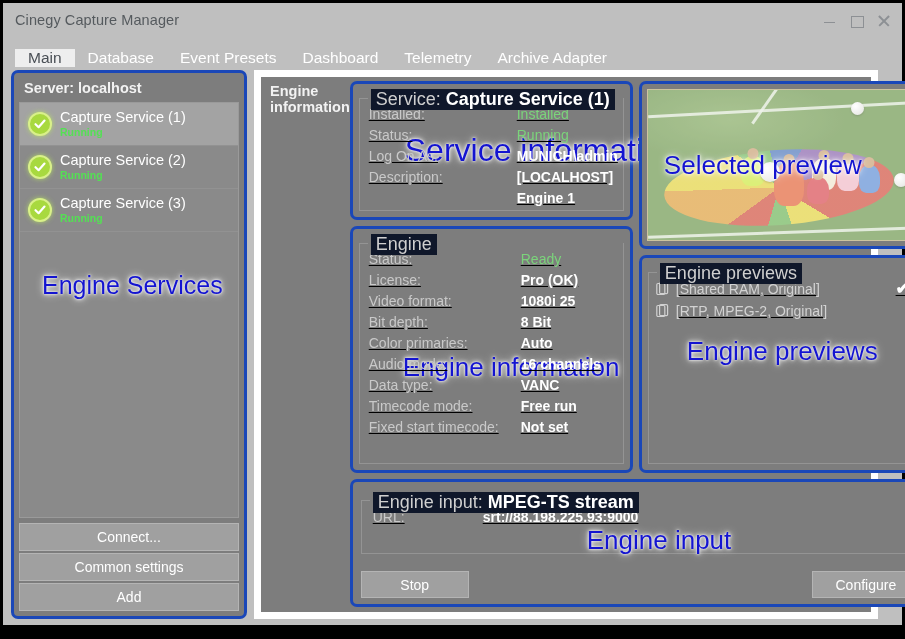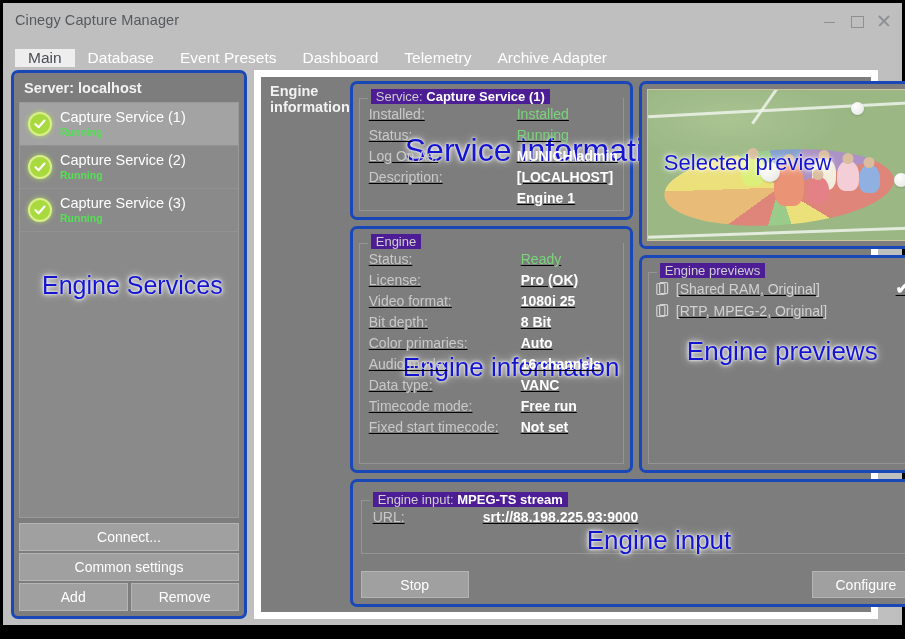--- a/index.html
+++ b/index.html
@@ -196,23 +196,23 @@
     border-top: none;
     pointer-events: none;
   }
   .grp-inner::before, .grp-inner::after {
     content: ""; position: absolute; top: 0; height: 1px; background: #949494;
   }
   .grp-inner::before { left: 0; width: 8px; }
   .grp-legend {
     position: absolute;
     top: 5px; left: 18px;
-    font-size: 13px;
+    font-size: 18px;
     color: #cfcfcf;
-    background: #4c1d95;
+    background: #0f172a;
     padding: 0 5px;
     z-index: 2;
     white-space: nowrap;
   }
   .grp-legend b { color: #ffffff; font-weight: bold; }
   .grp-body { position: relative; z-index: 1; padding: 4px 4px 0 8px; text-decoration: underline; }
 
   .kv { display: flex; line-height: 21px; font-size: 14px; }
   .kv .k { color: #c9c9c9; flex: 0 0 auto; }
   .kv .v { color: #ffffff; font-weight: bold; }
@@ -373,21 +373,20 @@
         </div>
 
         <div class="overlay-label" style="left:22px; top:168px; font-size:25px;">Engine Services</div>
       </div>
 
       <div class="left-btns">
         <div class="btn">Connect...</div>
         <div class="btn">Common settings</div>
         <div class="btn-row">
           <div class="btn">Add</div>
-          <div class="btn">Remove</div>
         </div>
       </div>
     </div>
 
     <div class="right-area">
       <div class="right-title">Engine information</div>
 
       <div class="right-grid">
         <div class="row-top">
 
@@ -477,21 +476,21 @@
                 <div class="kid" style="left:60%; top:45%; width:24px; height:32px; background:#efe6cf;"></div>
                 <div class="kid" style="left:69%; top:47%; width:22px; height:30px; background:#f0b9c6;"></div>
                 <div class="kid" style="left:77%; top:50%; width:21px; height:28px; background:#5f8fd4;"></div>
                 <div class="kid" style="left:58%; top:58%; width:22px; height:27px; background:#d94b52;"></div>
 
                 <div class="ball" style="left:41%; top:48%; width:20px; height:20px;"></div>
                 <div class="ball" style="left:90%; top:55%; width:14px; height:14px;"></div>
                 <div class="ball" style="left:74%; top:8%; width:13px; height:13px;"></div>
 
                 <div class="pv-tint"></div>
-                <div class="overlay-label" style="left:16px; top:60px; font-size:22px;text-align:right;">Selected preview</div>
+                <div class="overlay-label" style="left:16px; top:60px; font-size:26px;text-align:right;">Selected preview</div>
               </div>
             </div>
 
             <div class="grp panel-outline prev-list" style="flex:1 1 auto;">
               <div class="grp-inner"></div>
               <div class="grp-legend">Engine previews</div>
               <div class="grp-body">
                 <div class="prev-item">
                   <span class="pi-icon">
                     <svg width="13" height="15" viewBox="0 0 13 15">

